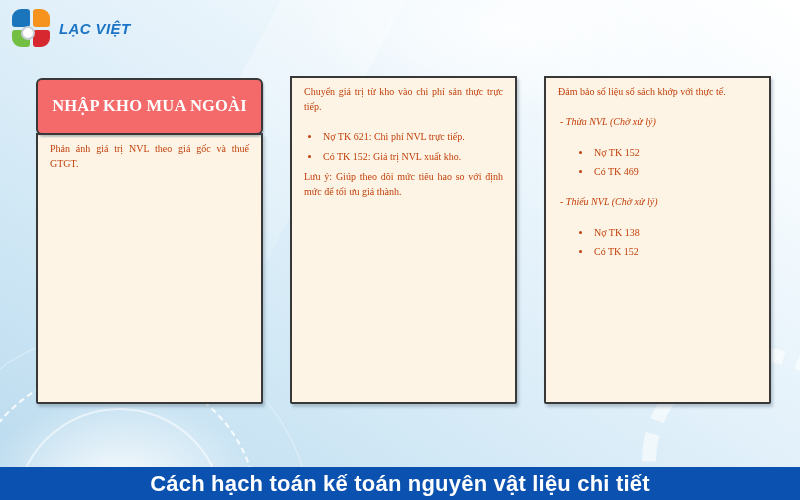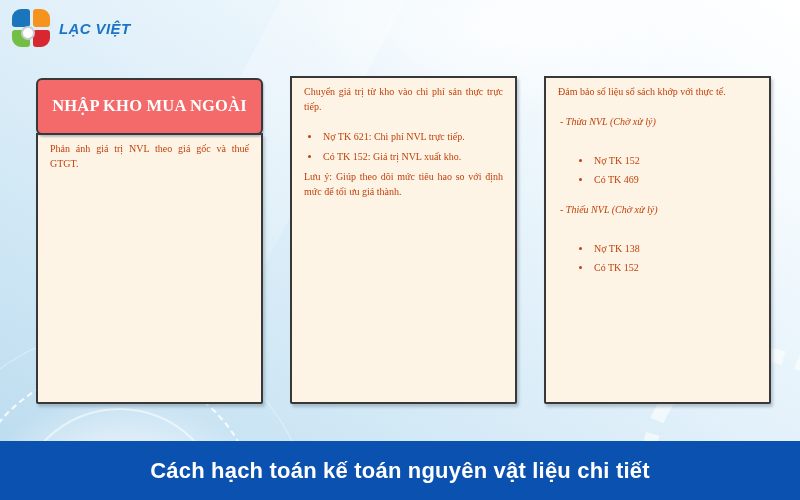--- a/index.html
+++ b/index.html
@@ -47,25 +47,25 @@
     box-shadow:1px 2px 2px rgba(70,90,110,.35); position:relative; z-index:2; }
   .card-body { box-sizing:border-box; flex:1; margin-top:-2px;
     background:#fdf4e5; border:2px solid #383838; border-radius:0 0 2px 2px;
     padding:2px 12px 10px; color:#c2410c; font-size:10px; line-height:1.5;
     box-shadow:2px 3px 3px rgba(70,90,110,.3); position:relative; z-index:1; }
   .intro { margin:4px 0 0; text-align:justify; }
   .bullets { margin:15px 0 0; padding-left:17px; list-style:disc; }
   .bullets li { margin-bottom:5px; text-align:justify; padding-left:2px; }
   .note { margin:4px 0 0; text-align:justify; }
   .group-label { margin:15px 0 0 2px; text-align:left;font-style:italic; }
-  .bullets.sub { padding-left:34px; margin-top:24px; }
+  .bullets.sub { padding-left:34px; margin-top:16px; }
   .bullets.sub li { text-align:left; margin-bottom:4px; }
 
   
-  .footer-banner { position:absolute; left:0; right:0; bottom:0; height:59px;
+  .footer-banner { position:absolute; left:0; right:0; bottom:0; height:33px;
     background:#0b51b0; display:flex; align-items:center; justify-content:center; }
   .footer-text { color:#ffffff; font-family:"Liberation Sans", sans-serif;
     font-weight:bold; font-size:22px; letter-spacing:.2px; }
 </style>
 </head>
 <body>
 
 <div class="stage">
 
   <div class="beam"></div>

